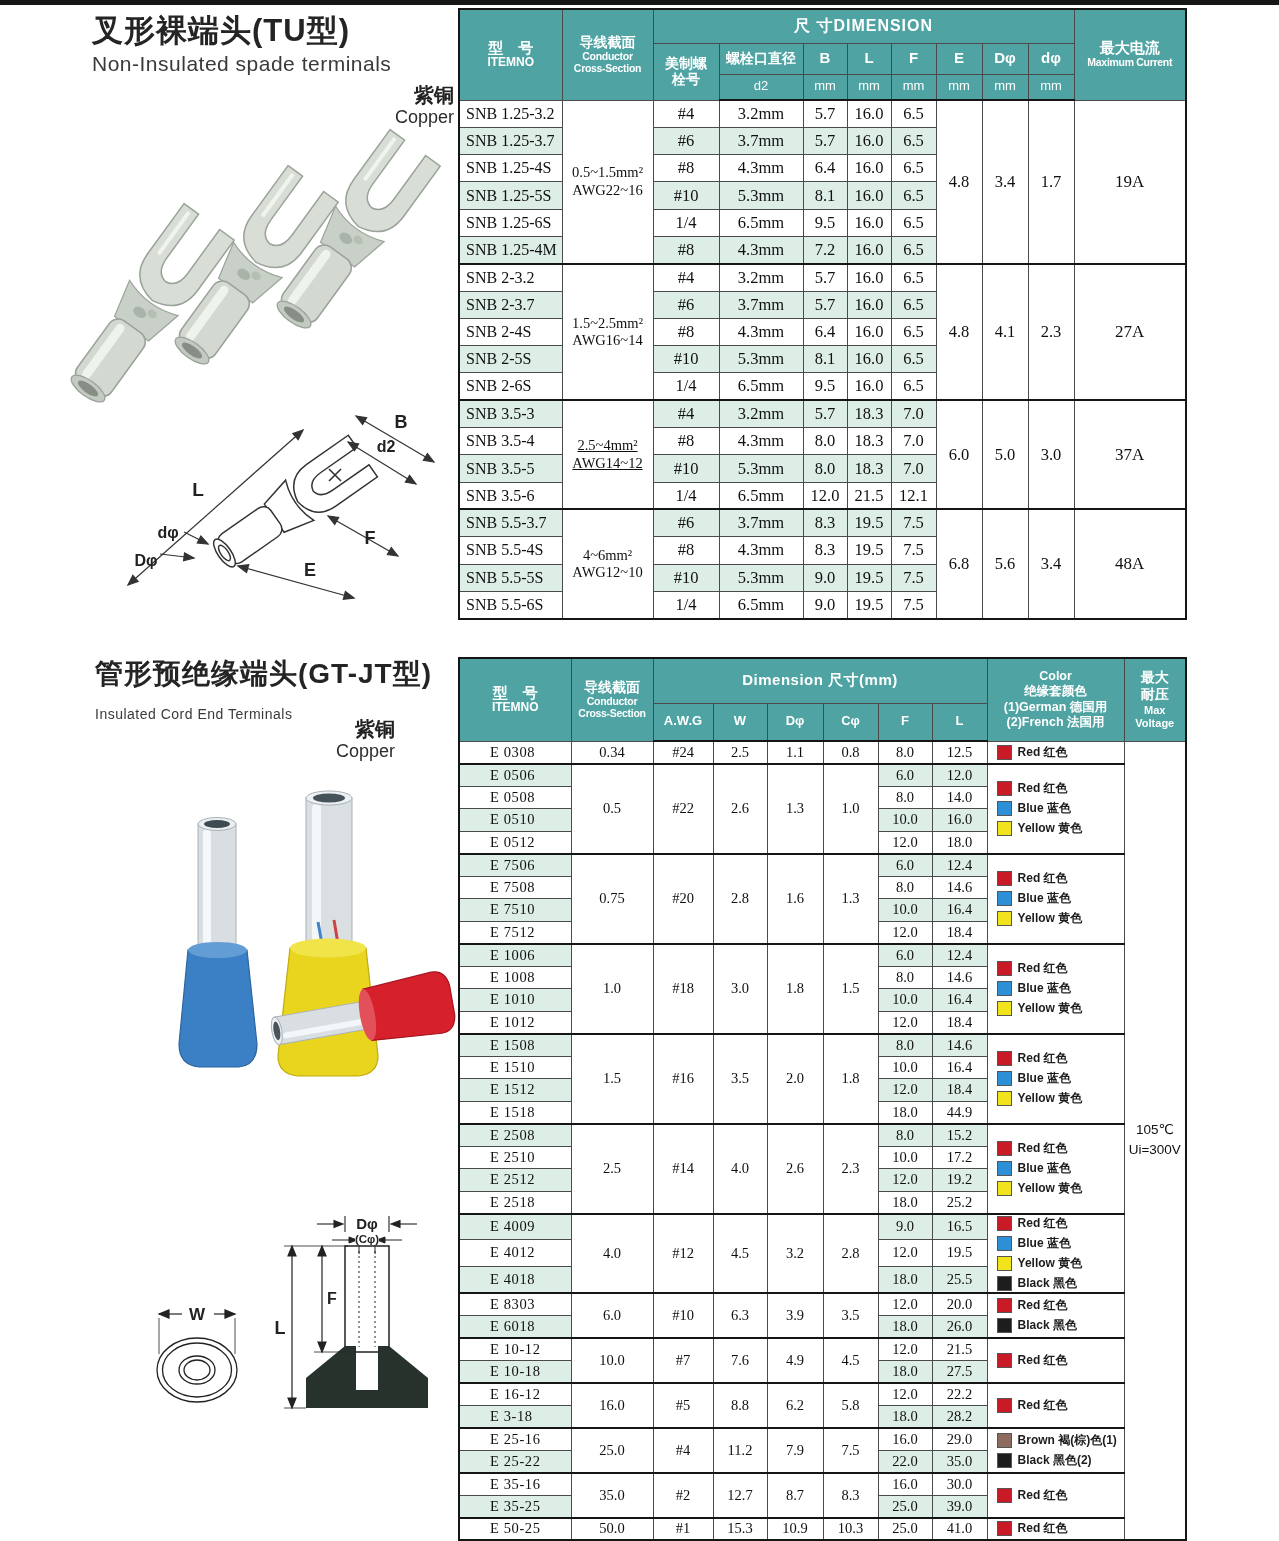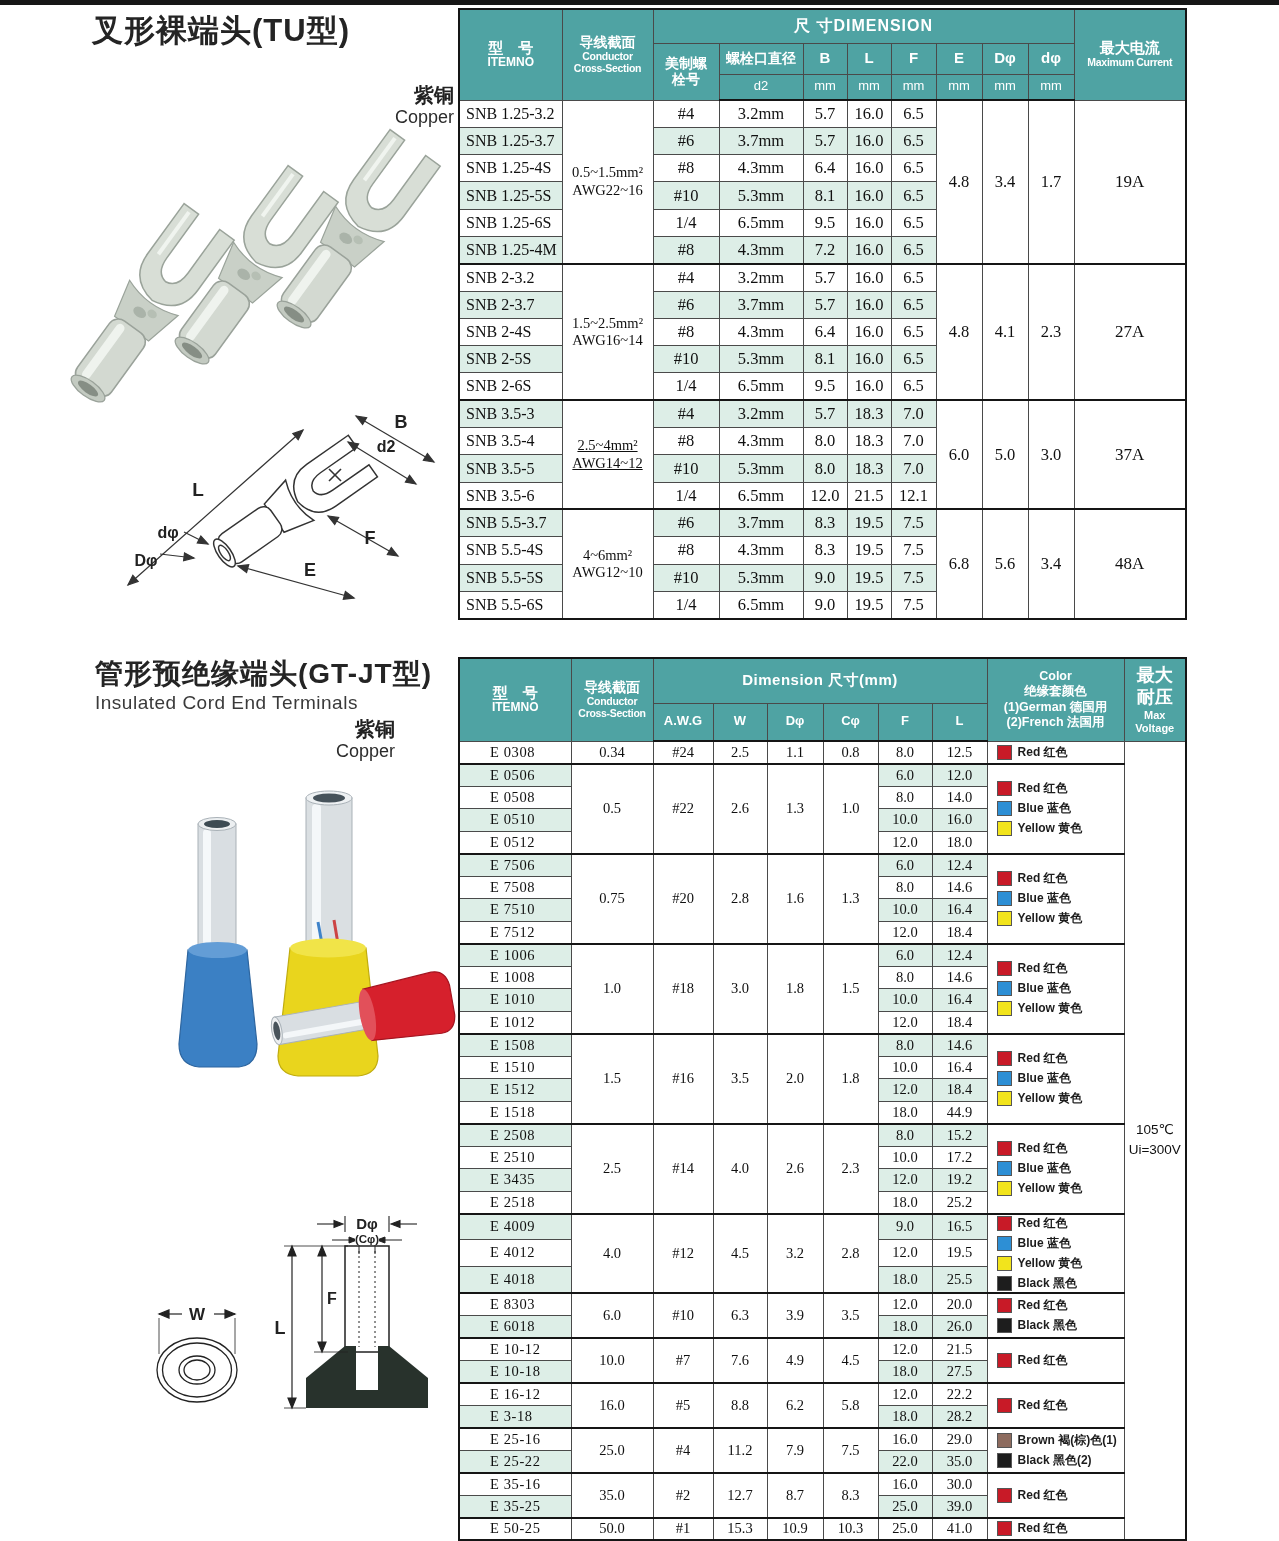--- a/index.html
+++ b/index.html
@@ -8,21 +8,21 @@
   .abs{position:absolute;}
   .toprule{left:0;top:0;width:1279px;height:5px;background:#161616;}
 
   
   .title-blk{line-height:1.12;}
   .t-cn{font-weight:700;color:#242424;letter-spacing:1px;}
   .s1 .t-cn{font-size:31px;}
   .s2 .t-cn{font-size:28px;}
   .t-en{color:#3a3a3a;letter-spacing:.5px;}
   .s1 .t-en{font-size:21px;margin-top:3px;}
-  .s2 .t-en{font-size:19px;margin-top:3px;}
+  .s2 .t-en{font-size:14px;margin-top:18px;}
   .mat-blk{text-align:right;line-height:1.15;}
   .m-cn{font-size:20px;font-weight:700;color:#222;}
   .m-en{font-size:18px;color:#2c2c2c;}
 
   
   table{border-collapse:collapse;table-layout:fixed;background:#fff;border:2px solid #151515;}
   th,td{border:1px solid #4a4a4a;padding:0;text-align:center;overflow:hidden;}
   thead th{background:#4fa3a3;color:#fff;font-weight:700;line-height:1.12;}
   thead tr:last-child th{border-bottom:2px solid #151515;}
   tbody td{font-family:"Liberation Serif","DejaVu Serif",serif;color:#101010;}
@@ -50,31 +50,32 @@
   #t2 thead tr:nth-child(2){height:38px;}
   #t2 tbody tr{height:22.5px;}
   #t2 tbody td{font-size:14.5px;}
   #t2 td.item{text-align:left;padding-left:30px;letter-spacing:.6px;white-space:nowrap;}
   #t2 td.colorcell{text-align:left;font-family:"Liberation Sans","DejaVu Sans",sans-serif;}
   .clines{display:flex;flex-direction:column;justify-content:center;gap:3px;padding-left:9px;}
   .cline{display:flex;align-items:center;font-size:12px;color:#1c1c1c;white-space:nowrap;font-weight:600;}
   .sw{width:13px;height:13px;border:1px solid #555;margin-right:6px;flex:0 0 auto;}
   #t2 td.volt{font-size:13.5px;font-family:"Liberation Sans","DejaVu Sans",sans-serif;line-height:1.5;}
   .h-color{font-size:12.5px;display:block;line-height:1.25;}
-  .h-volt{font-size:18px;display:block;line-height:1.25;}
+  .h-volt{font-size:14px;display:block;line-height:1.25;}
 
   svg text{font-family:"Liberation Sans","DejaVu Sans",sans-serif;}
 </style>
 </head>
 <body>
 
 <div class="abs toprule"></div>
 
 <div class="abs title-blk s1" style="left:92px;top:14px;width:366px">
   <div class="t-cn">叉形裸端头(TU型)</div>
+  <div class="t-en">Non-Insulated spade terminals</div>
 </div>
 <div class="abs mat-blk" style="left:92px;top:84px;width:362px">
   <div class="m-cn">紫铜</div>
   <div class="m-en">Copper</div>
 </div>
 
 <svg class="abs" style="left:60px;top:118px" width="400" height="290" viewBox="0 0 400 290">
   <defs>
     <g id="fk">
       <path d="M-31,-104 L-31,-42 Q-31,-12 0,-7 Q31,-12 31,-42 L31,-104 L13,-104 L13,-50 Q13,-32 0,-30 Q-13,-32 -13,-50 L-13,-104 Z" fill="#d8ded6" stroke="#9aa39a" stroke-width="1.5"></path>
@@ -743,21 +744,21 @@
             </div>
           </div>
         </td>
       </tr>
       <tr>
         <td class="c item">E 2510</td>
         <td class="c">10.0</td>
         <td class="c">17.2</td>
       </tr>
       <tr class="alt">
-        <td class="c item">E 3435</td>
+        <td class="c item">E 2512</td>
         <td class="c">12.0</td>
         <td class="c">19.2</td>
       </tr>
       <tr class="gend">
         <td class="c item">E 2518</td>
         <td class="c">18.0</td>
         <td class="c">25.2</td>
       </tr>
       <tr class="alt">
         <td class="c item">E 4009</td>

